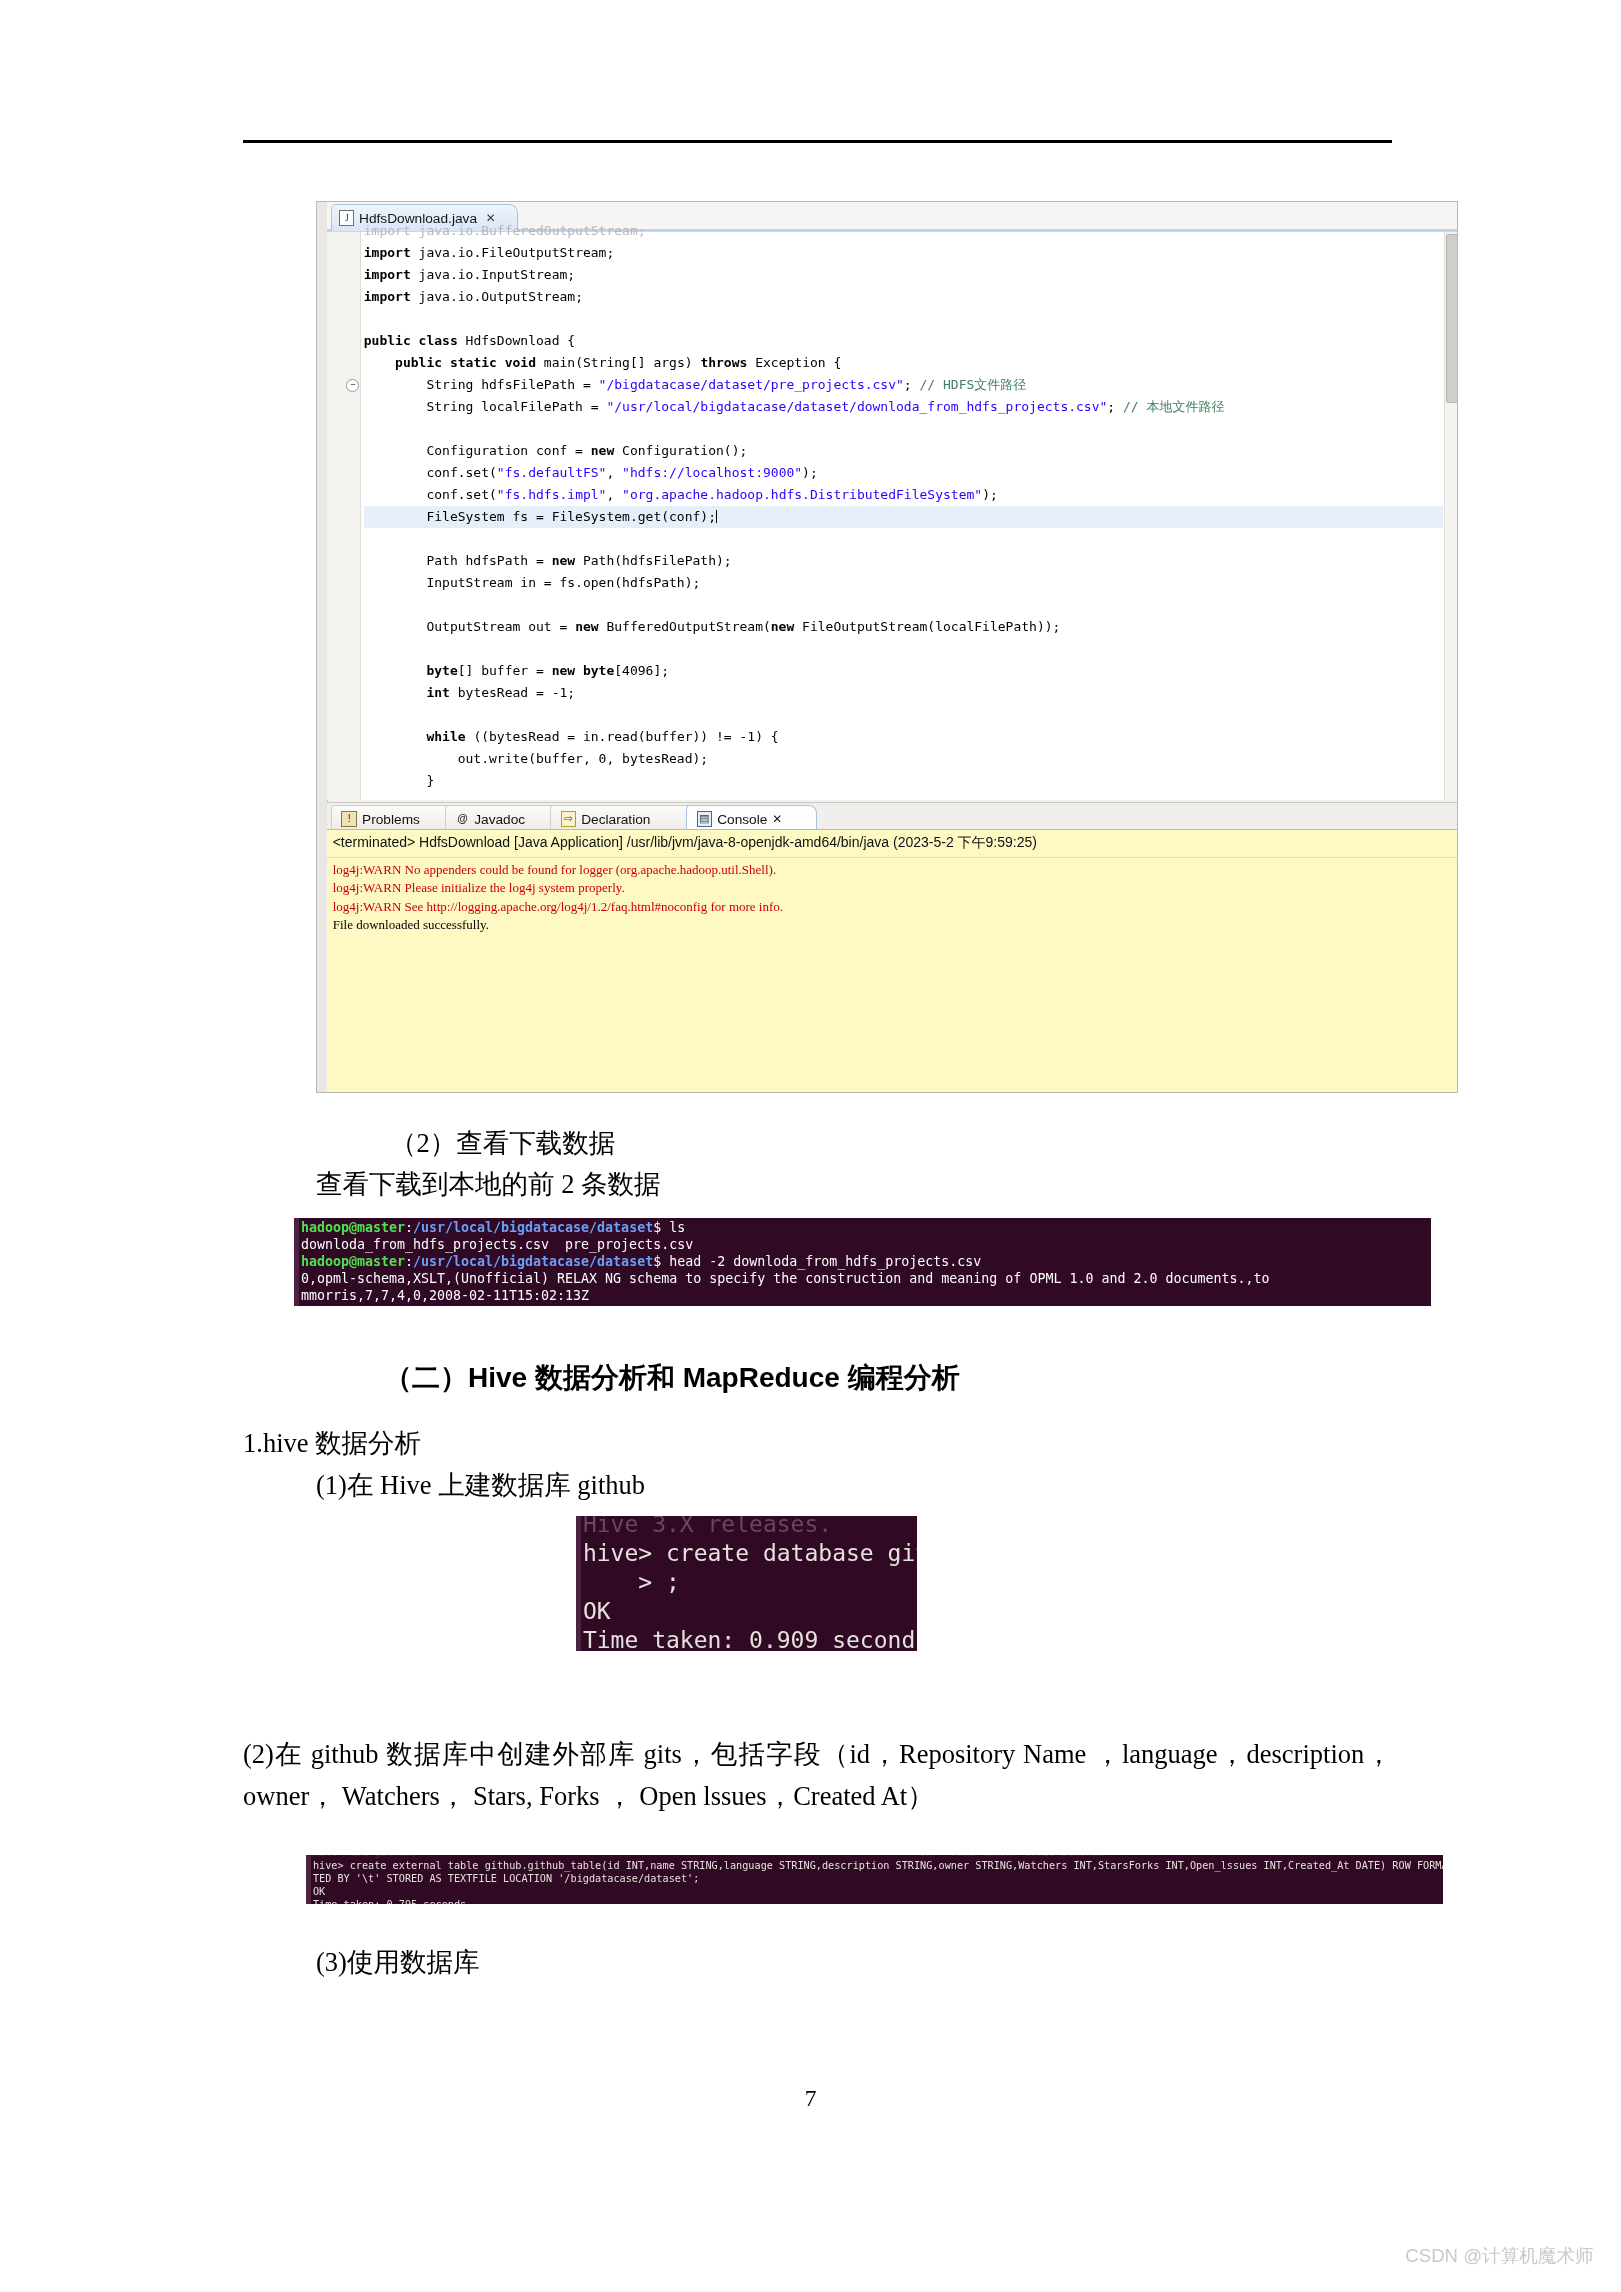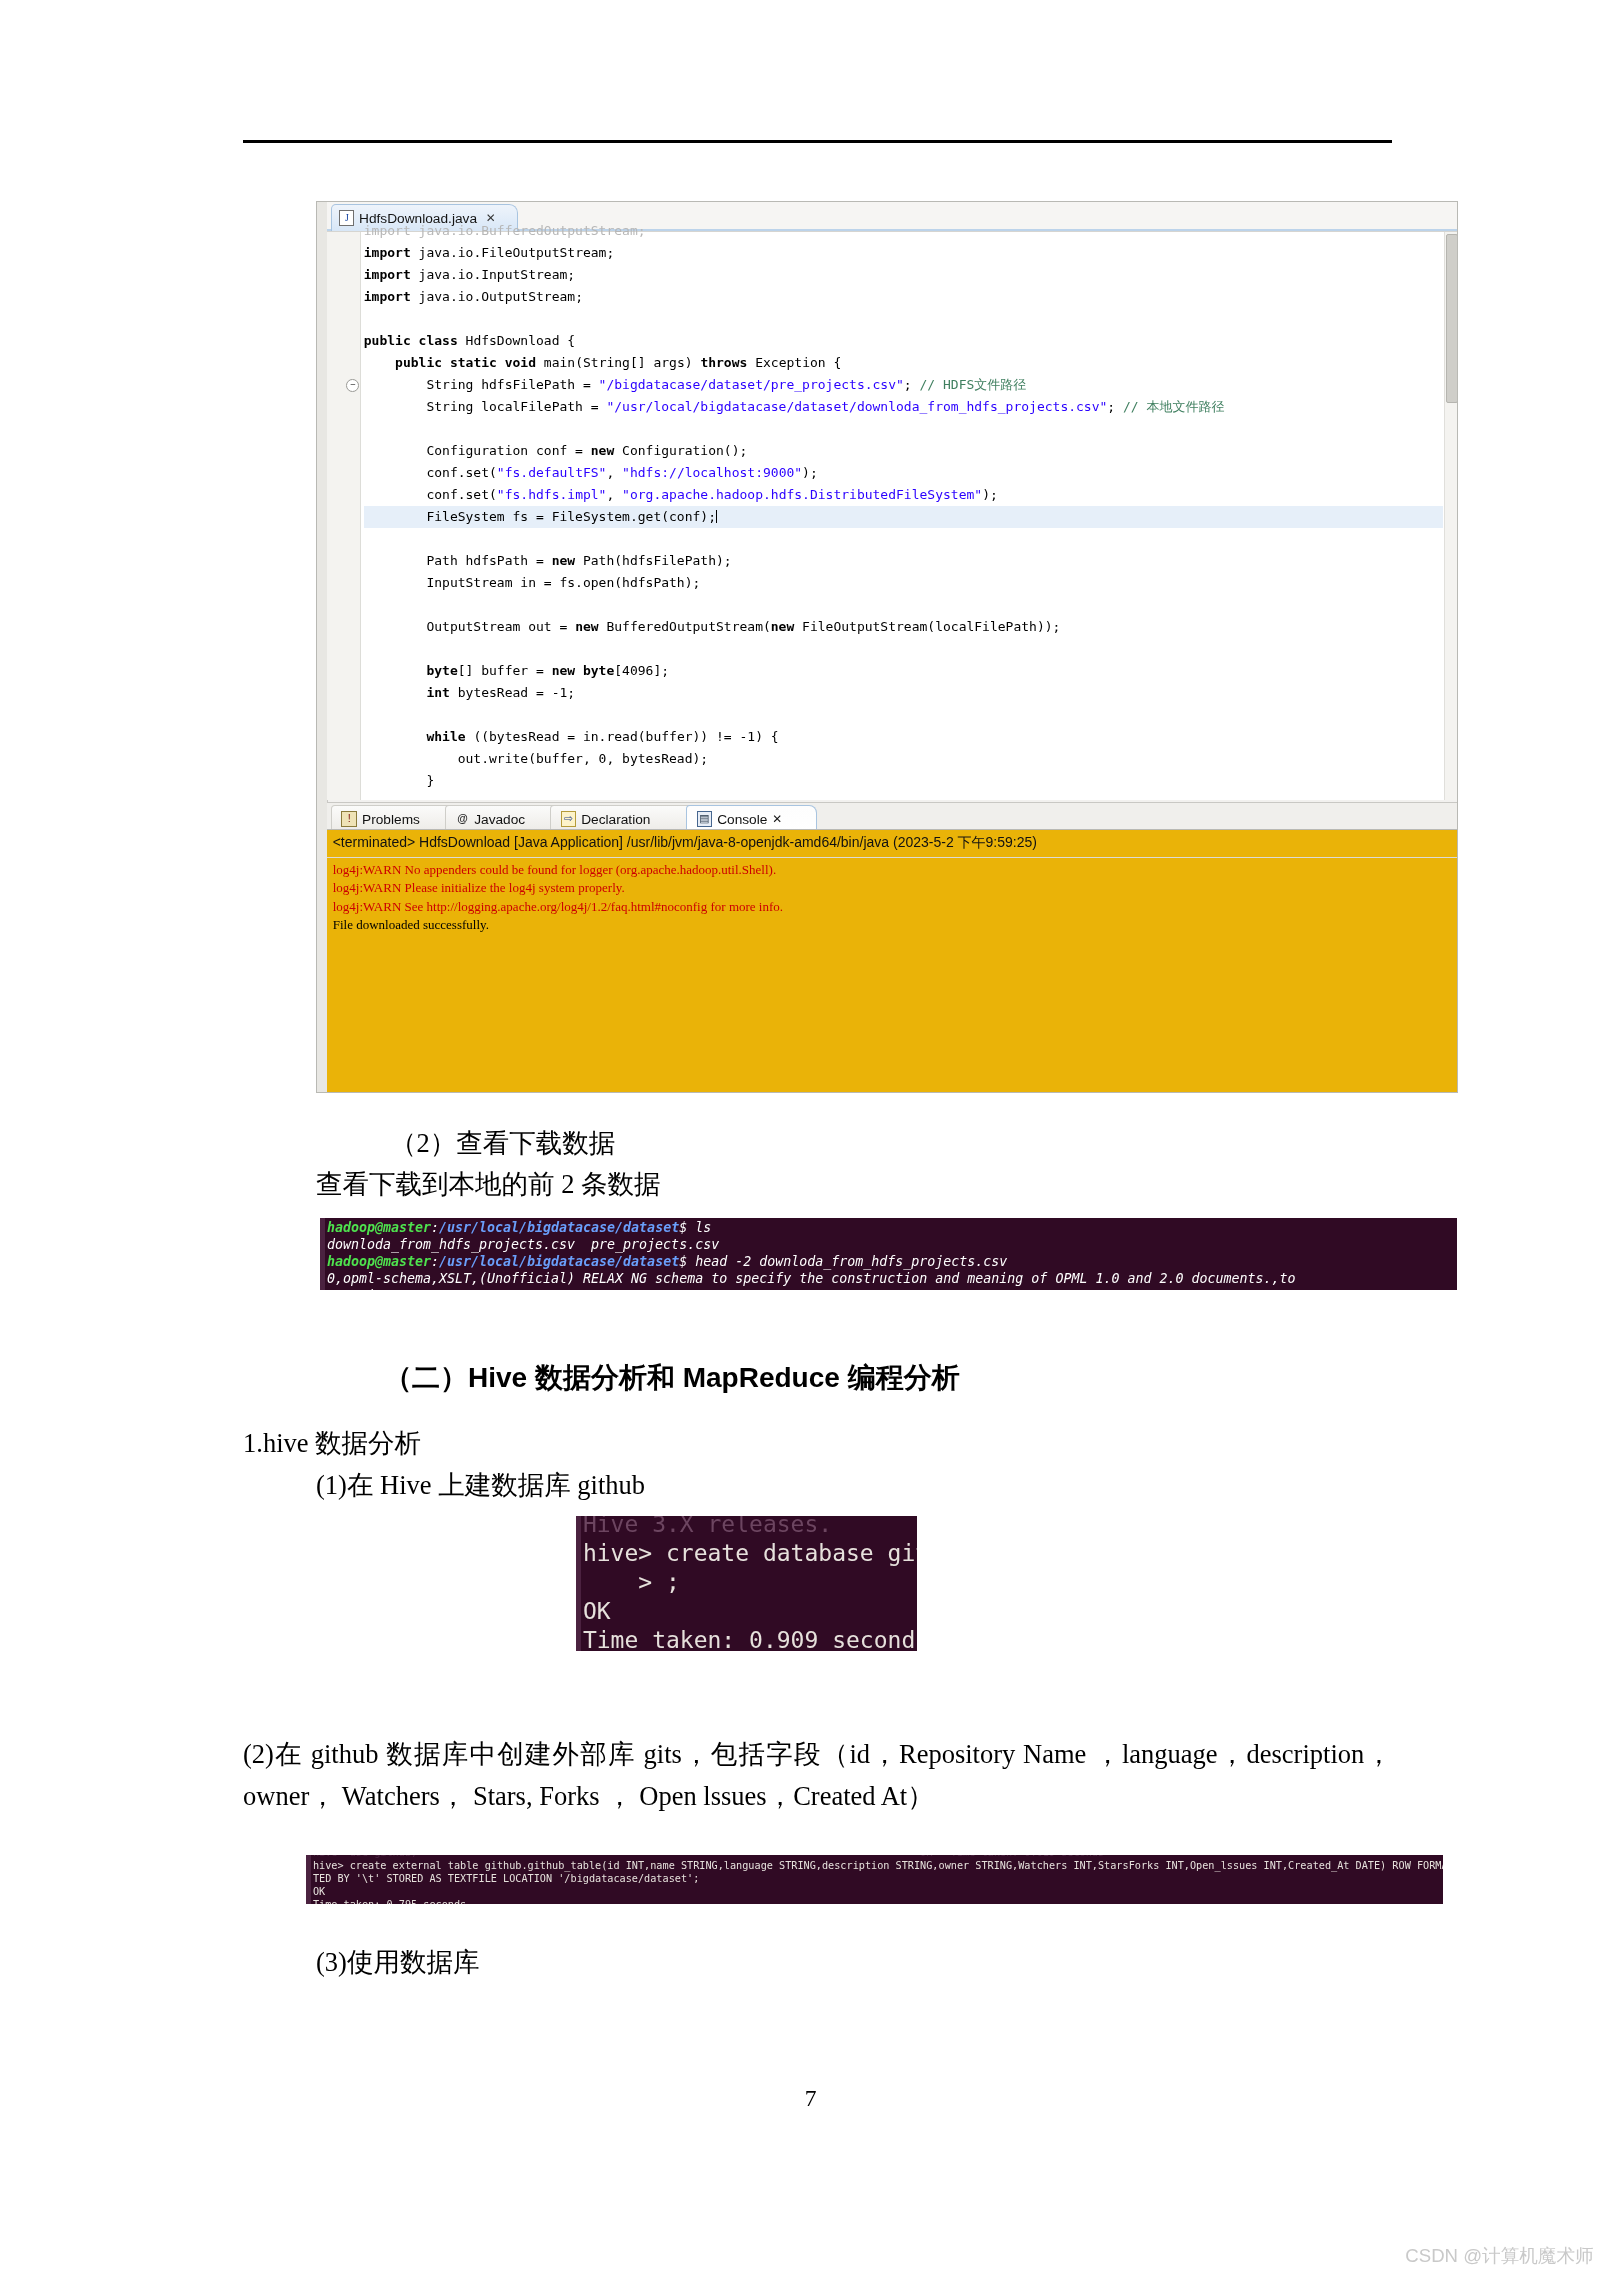--- a/index.html
+++ b/index.html
@@ -213,21 +213,21 @@
   }
   .ico-problems { background: #efe3b6; border: 1px solid #8a7a3a; color: #7a1010; }
   .ico-javadoc  { color: #2a2a2a; font-weight: bold; }
   .ico-declar   { background: #fdf3c9; border: 1px solid #b59b3a; color: #24408c; }
   .ico-console  { background: #e8eef7; border: 1px solid #46668f; color: #234; }
 
   .ecl-console {
     position: absolute;
     left: 9.8px; top: 627px;
     right: 0; bottom: 0;
-    background: #eab308;
+    background: #fef9c3;
     border-top: 1px solid #b9b9b4;
   }
   .con-head {
     padding: 3.9px 5.9px 4.9px 5.9px;
     font-family: "Liberation Sans", sans-serif;
     font-size: 14px;
     color: #111;
     border-bottom: 1px solid #dcdbd7;
     white-space: nowrap;
   }
@@ -276,21 +276,21 @@
   .term-lines {
     position: absolute;
     left: 6.9px; top: 0;
     right: 2px;
     white-space: pre;
   }
   .tg { color: #4ee24e; font-weight: bold; }
   .tb { color: #6a9ffb; font-weight: bold; }
   .tw { color: #ffffff; }
 
-  #term-ls { left: 320px; top: 1218px; width: 1137px; height: 72px; font-style: italic; }
+  #term-ls { left: 294px; top: 1218px; width: 1137px; height: 88px; }
   #term-ls .term-lines { font-size: 13.3px; line-height: 17px; top: 1px; }
 
   #term-hive { left: 576px; top: 1516px; width: 341px; height: 135px; }
   #term-hive .term-lines { font-size: 23px; line-height: 29px; top: -5.9px; }
 
   #term-create { left: 306px; top: 1855px; width: 1137px; height: 49px; }
   #term-create .term-lines { font-size: 10.2px; line-height: 13px; top: 1px; }
 
   
   .pagenum {

